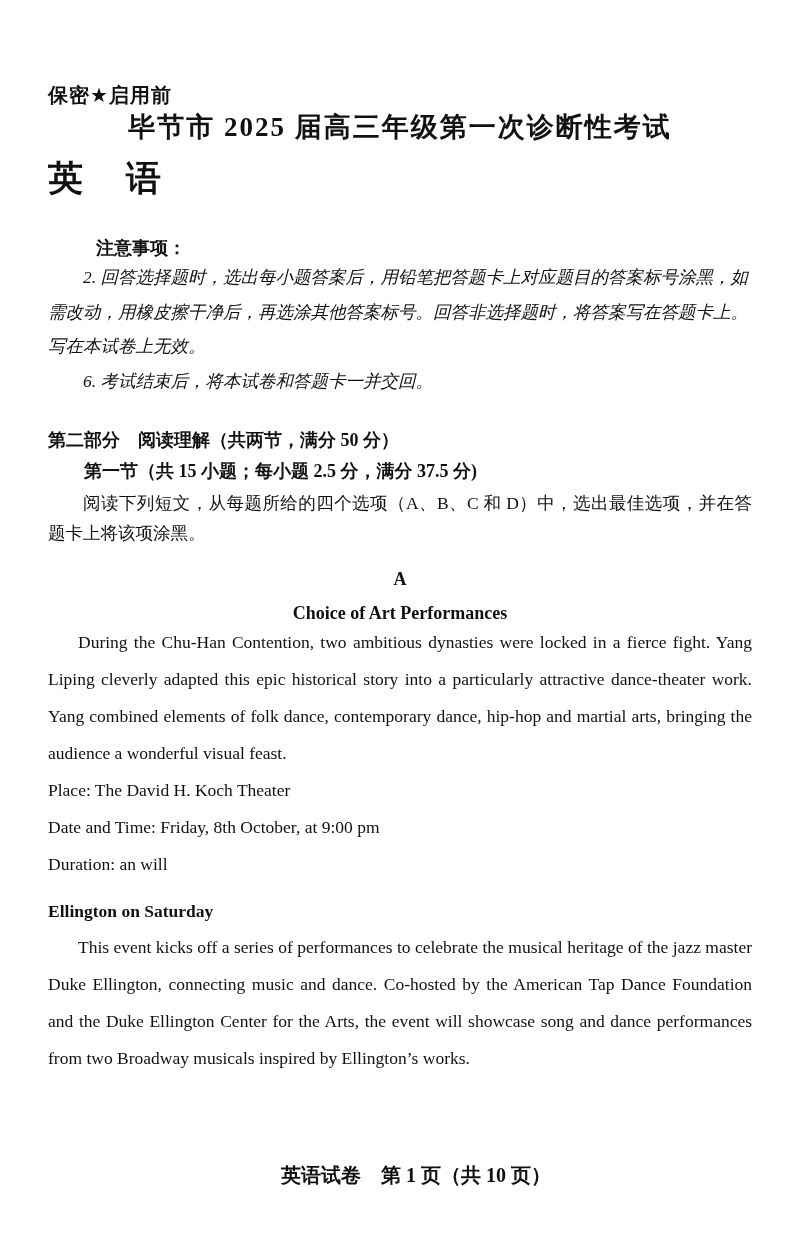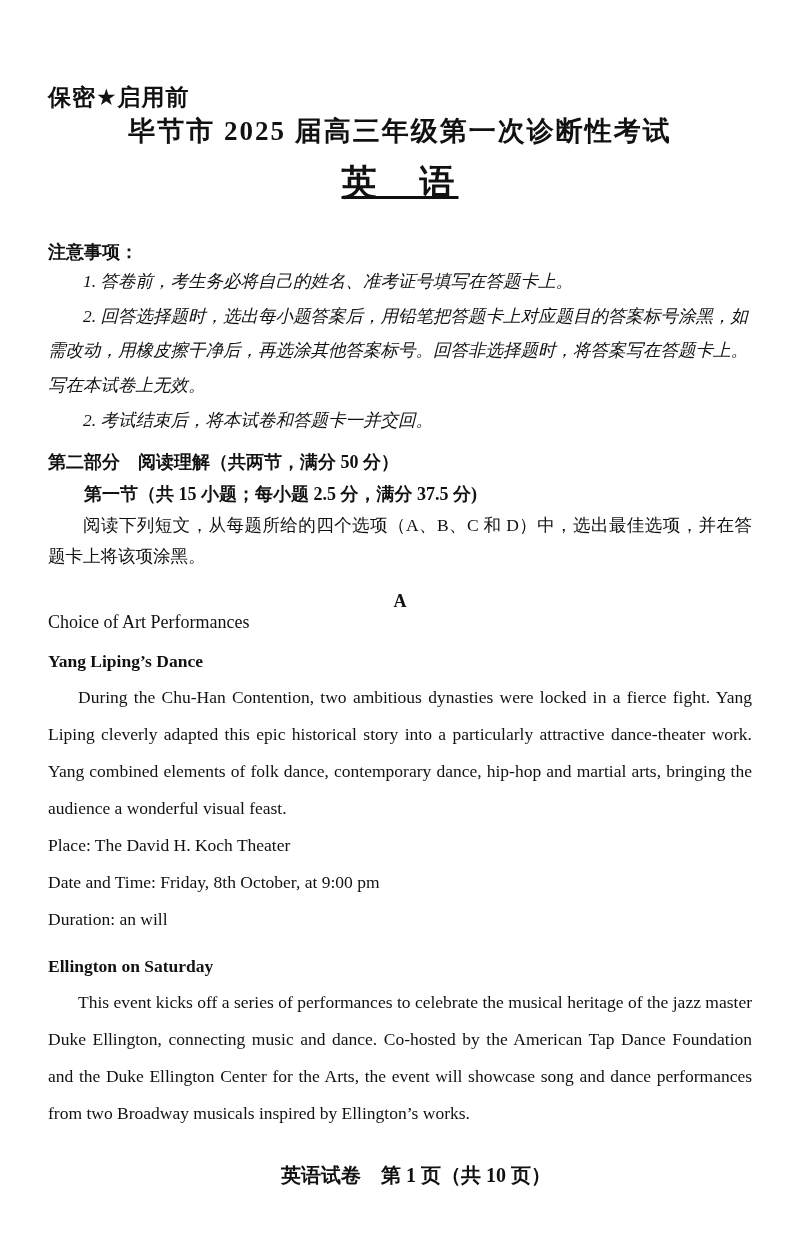--- a/index.html
+++ b/index.html
@@ -16,51 +16,50 @@
     background: #ffffff;
     overflow: hidden;
   }
   .content {
     padding: 0 48px;
   }
   .secrecy {
     margin-top: 82px;
     font-family: "Liberation Sans", "DejaVu Sans", sans-serif;
     font-weight: 700;
-    font-size: 23px;
+    font-size: 20px;
     letter-spacing: 1px;
   }
   .exam-title {
     text-align: center;
     font-weight: 700;
     font-size: 27px;
     letter-spacing: 2px;
   }
   .subject-title {
     margin-top: 10px;
-    text-align: center;
     font-weight: 700;
     font-size: 35px;
     letter-spacing: 4px;
-    text-decoration: underline;
   }
   .notice-heading {
     margin-top: 34px;
     font-family: "Liberation Sans", "DejaVu Sans", sans-serif;
     font-weight: 700;
     font-size: 18px;
+    margin-left: 48px;
   }
   .notice-item {
     font-size: 17.5px;
     line-height: 1.98;
     text-indent: 2em;
     font-style: italic; 
   }
   .part-heading {
-    margin-top: 10px;
+    margin-top: 26px;
     font-weight: 700;
     font-size: 18px;
     line-height: 1.75;
   }
   .subsection-heading {
     font-weight: 700;
     font-size: 18px;
     line-height: 1.75;
     text-indent: 2em;
   }
@@ -70,22 +69,23 @@
     text-indent: 2em;
     text-align: justify;
   }
   .passage-label {
     margin-top: 20px;
     text-align: center;
     font-weight: 700;
     font-size: 18px;
   }
   .passage-title {
-    text-align: left;
-    font-weight: 400;
+    margin-top: 13px;
+    text-align: center;
+    font-weight: 700;
     font-size: 18px;
   }
   .event-heading {
     margin-top: 12px;
     font-weight: 700;
     font-size: 17.5px;
     line-height: 1.9;
   }
   .event-paragraph {
     font-size: 17.5px;
@@ -114,37 +114,35 @@
   <div class="content">
 
     <div class="secrecy">保密★启用前</div>
 
     <h1 class="exam-title">毕节市 2025 届高三年级第一次诊断性考试</h1>
 
     <h2 class="subject-title">英　语</h2>
 
     <div class="notice">
       <div class="notice-heading">注意事项：</div>
-      <p class="notice-item">1. 答卷前，考生务必将自己的姓名、准考证号填写在答题卡上。</p>
       <p class="notice-item">2. 回答选择题时，选出每小题答案后，用铅笔把答题卡上对应题目的答案标号涂黑，如需改动，用橡皮擦干净后，再选涂其他答案标号。回答非选择题时，将答案写在答题卡上。写在本试卷上无效。</p>
-      <p class="notice-item">2. 考试结束后，将本试卷和答题卡一并交回。</p>
+      <p class="notice-item">6. 考试结束后，将本试卷和答题卡一并交回。</p>
     </div>
 
     <div class="reading-section">
       <p class="part-heading">第二部分　阅读理解（共两节，满分 50 分）</p>
       <p class="subsection-heading">第一节（共 15 小题；每小题 2.5 分，满分 37.5 分)</p>
       <p class="section-instruction">阅读下列短文，从每题所给的四个选项（A、B、C 和 D）中，选出最佳选项，并在答题卡上将该项涂黑。</p>
     </div>
 
     <div class="passage">
       <div class="passage-label">A</div>
       <div class="passage-title">Choice of Art Performances</div>
 
       <div>
-        <h3 class="event-heading">Yang Liping’s Dance</h3>
         <p class="event-paragraph">During the Chu-Han Contention, two ambitious dynasties were locked in a fierce fight. Yang Liping cleverly adapted this epic historical story into a particularly attractive dance-theater work. Yang combined elements of folk dance, contemporary dance, hip-hop and martial arts, bringing the audience a wonderful visual feast.</p>
         <p class="event-detail">Place: The David H. Koch Theater</p>
         <p class="event-detail">Date and Time: Friday, 8th October, at 9:00 pm</p>
         <p class="event-detail">Duration: an will</p>
       </div>
 
       <div>
         <h3 class="event-heading">Ellington on Saturday</h3>
         <p class="event-paragraph">This event kicks off a series of performances to celebrate the musical heritage of the jazz master Duke Ellington, connecting music and dance. Co-hosted by the American Tap Dance Foundation and the Duke Ellington Center for the Arts, the event will showcase song and dance performances from two Broadway musicals inspired by Ellington’s works.</p>
       </div>

